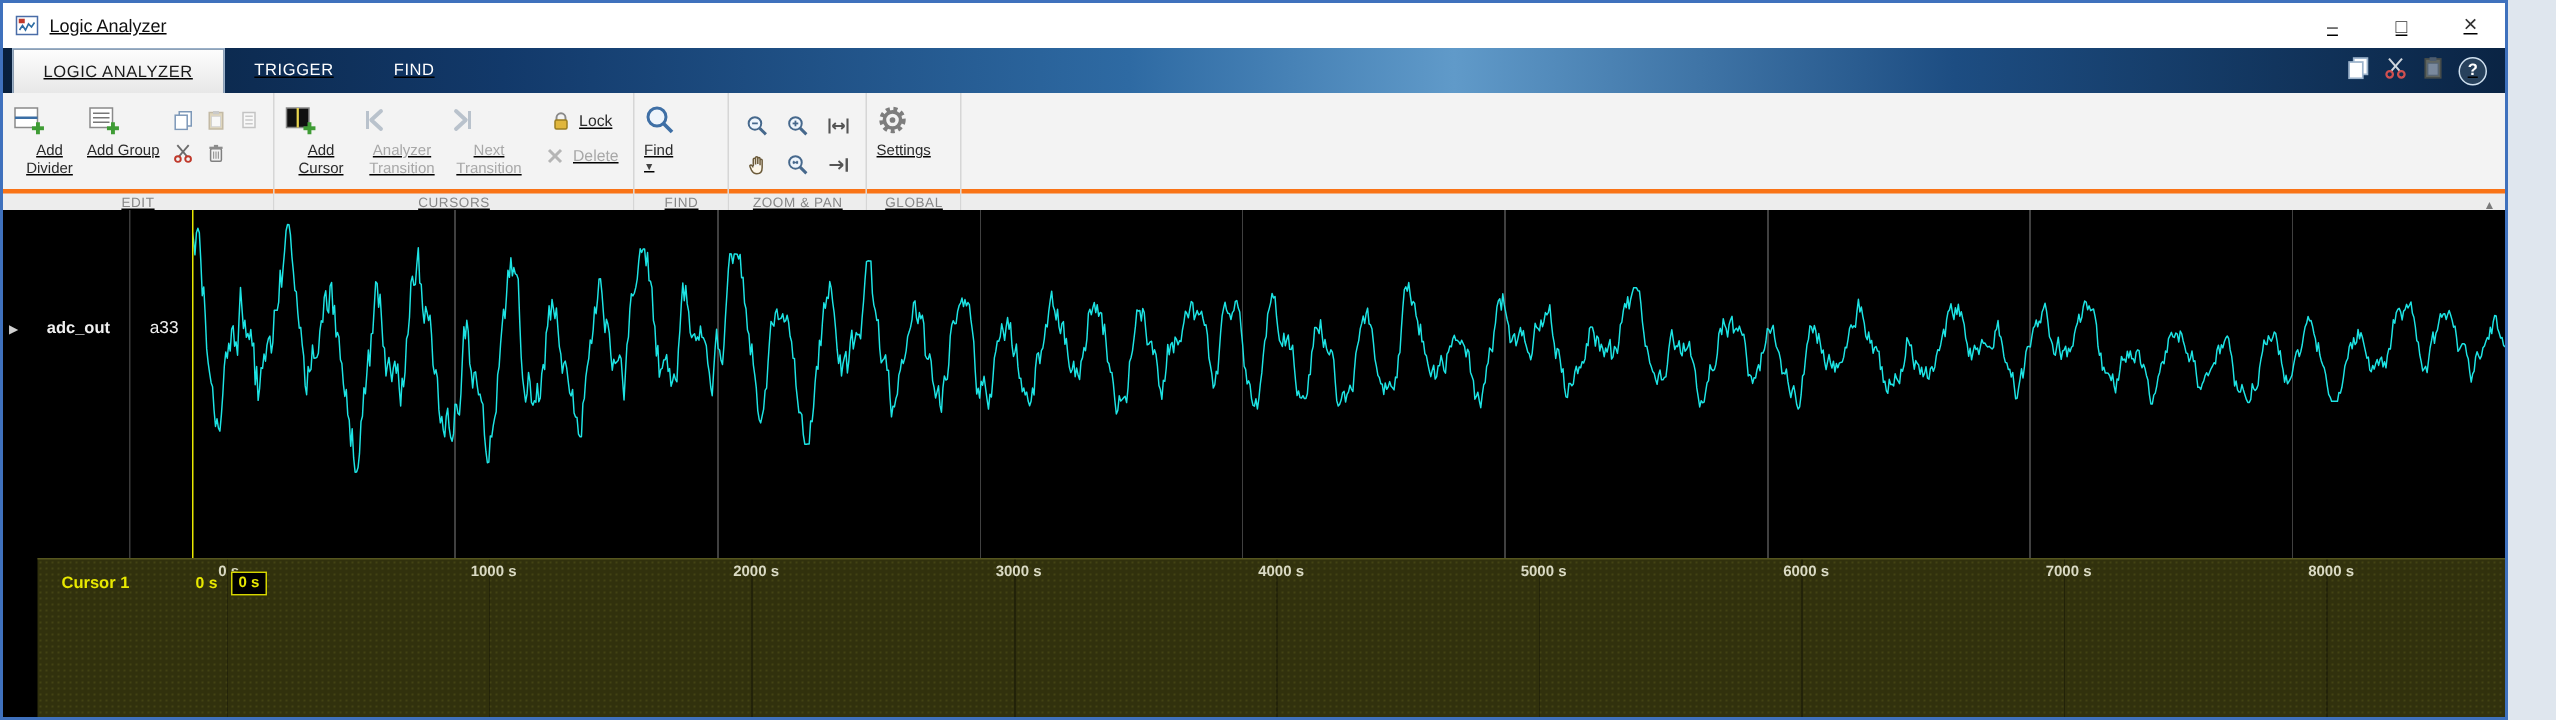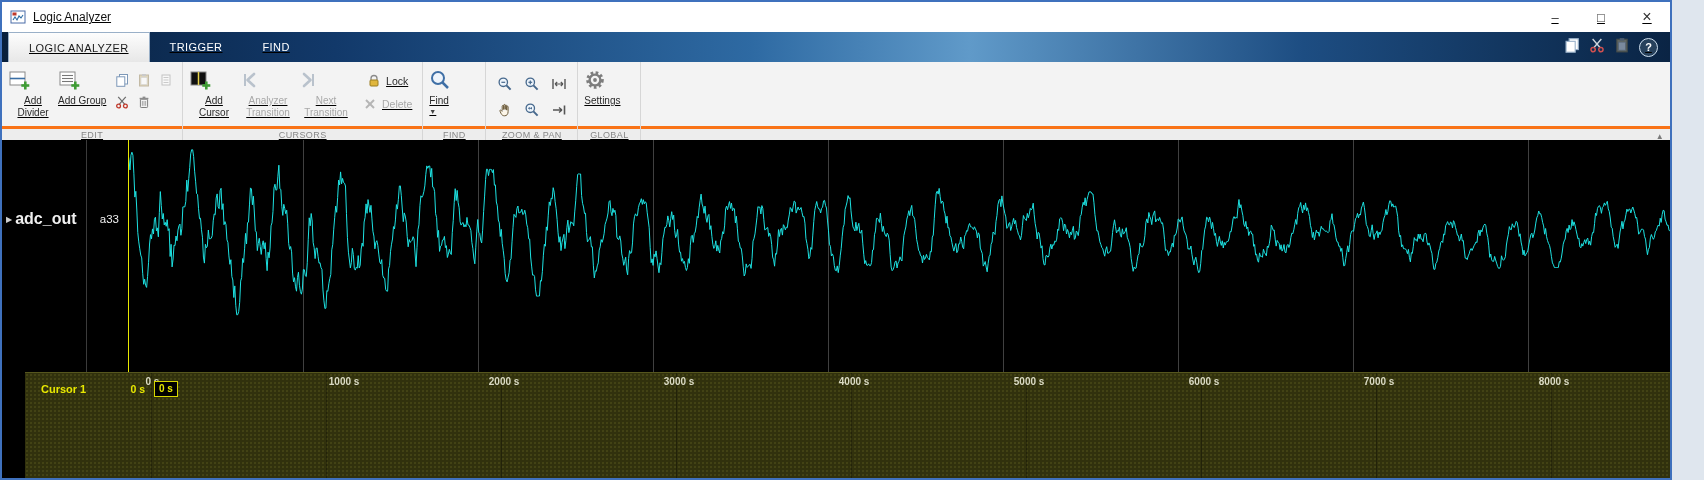--- a/index.html
+++ b/index.html
@@ -53,21 +53,21 @@
 
   .zoom-grid { display: grid; grid-template-columns: repeat(3, 25px); grid-auto-rows: 24px; gap: 2px; padding-top: 7px; }
   .zoom-btn { display: flex; align-items: center; justify-content: center; }
   .zoom-btn svg { width: 16px; height: 16px; }
 
   
   .wave-area { height: 232px; background: #000; display: flex; position: relative; }
   .signal-panel { width: 126px; flex: 0 0 126px; position: relative; }
   .signal-row { position: absolute; top: 70px; left: 0; right: 0; height: 18px; display: flex; align-items: center; }
   .expander { color: #d0d0d0; font-size: 8px; margin-left: 4px; }
-  .sig-name { color: #f0f0f0; font-size: 16px; font-weight: bold; margin-left: 3px; }
+  .sig-name { color: #f0f0f0; font-size: 11px; font-weight: bold; margin-left: 19px; }
   .sig-value { position: absolute; right: 9px; color: #f0f0f0; font-size: 11.5px; }
   .panel-divider { position: absolute; top: 0; bottom: 0; left: 84px; width: 1px; background: #3b3b3b; }
   .plot { flex: 1; position: relative; background-image: repeating-linear-gradient(to right, #404040 0 1px, transparent 1px 175px); }
   .plot svg { position: absolute; inset: 0; width: 100%; height: 100%; display: block; }
   .cursor-line { position: absolute; top: 0; bottom: 0; left: 0; width: 1px; background: #e8e800; }
 
   
   .axis-strip { height: 106px; position: relative; border-top: 1px solid #56561e;
     background-color: #31310d;
     background-image: radial-gradient(rgba(222,222,80,0.10) 1px, transparent 1px);
@@ -351,21 +351,21 @@
           <polyline points="0,13.5 1,19.7 2,29.9 3,15.2 4,12.2 5,15.2 6,33.8 7,57.1 8,51.3 9,70.0 10,92.6 11,101.9 12,108.8 13,115.1 14,117.9 15,133.3 16,144.3 17,139.2 18,145.4 19,147.4 20,136.4 21,122.3 22,104.0 23,94.6 24,98.8 25,88.9 26,94.0 27,79.3 28,77.2 29,90.8 30,87.9 31,96.8 32,72.7 33,51.6 34,65.6 35,79.0 36,73.5 37,84.9 38,82.3 39,86.3 40,79.7 41,90.6 42,88.7 43,116.5 44,104.3 45,126.9 46,119.0 47,105.1 48,105.6 49,96.0 50,100.8 51,90.1 52,85.8 53,84.1 54,95.3 55,88.5 56,66.9 57,66.8 58,66.9 59,61.4 60,40.1 61,51.4 62,38.6 63,27.4 64,13.8 65,9.7 66,9.8 67,16.6 68,31.2 69,41.2 70,53.6 71,54.5 72,68.7 73,78.8 74,78.2 75,89.7 76,97.2 77,117.1 78,123.1 79,104.3 80,107.8 81,106.2 82,90.0 83,98.8 84,98.7 85,98.2 86,95.5 87,80.8 88,73.9 89,74.8 90,58.1 91,53.9 92,66.6 93,68.6 94,50.7 95,48.3 96,69.5 97,63.7 98,84.7 99,81.6 100,84.6 101,99.8 102,102.4 103,115.9 104,124.3 105,119.7 106,136.6 107,140.0 108,157.5 109,145.9 110,165.3 111,174.8 112,174.7 113,171.7 114,162.3 115,141.1 116,137.5 117,118.5 118,122.5 119,108.8 120,93.4 121,104.0 122,82.6 123,82.2 124,64.9 125,47.9 126,49.0 127,64.8 128,56.2 129,73.0 130,90.7 131,92.1 132,110.6 133,103.5 134,98.3 135,106.6 136,114.4 137,105.2 138,100.8 139,108.8 140,102.6 141,118.5 142,130.7 143,112.2 144,117.8 145,108.1 146,85.8 147,82.8 148,71.5 149,48.1 150,44.2 151,50.2 152,49.7 153,36.2 154,25.2 155,48.7 156,49.5 157,66.4 158,75.4 159,64.3 160,68.5 161,73.7 162,70.2 163,83.2 164,103.4 165,109.3 166,106.5 167,111.8 168,133.1 169,141.9 170,137.7 171,146.8 172,151.2 173,137.5 174,132.2 175,145.3 176,151.5 177,154.2 178,149.1 179,129.5 180,129.7 181,135.7 182,136.6 183,122.7 184,99.3 185,77.8 186,85.8 187,73.5 188,81.0 189,102.6 190,107.5 191,118.6 192,108.4 193,107.9 194,116.4 195,123.2 196,122.7 197,127.6 198,129.5 199,149.9 200,160.8 201,168.5 202,168.1 203,150.6 204,151.3 205,143.8 206,138.4 207,134.5 208,109.8 209,104.4 210,89.2 211,77.3 212,66.1 213,72.3 214,57.5 215,40.1 216,44.9 217,31.9 218,43.9 219,38.4 220,42.5 221,43.2 222,46.0 223,73.6 224,97.7 225,112.2 226,120.0 227,128.0 228,122.6 229,108.3 230,114.4 231,128.3 232,130.1 233,127.2 234,128.2 235,115.6 236,127.9 237,125.3 238,109.1 239,103.0 240,106.3 241,82.0 242,77.5 243,63.9 244,73.3 245,59.6 246,66.1 247,72.4 248,65.3 249,78.9 250,91.3 251,96.1 252,108.8 253,102.4 254,100.7 255,105.4 256,114.1 257,122.0 258,123.9 259,119.6 260,135.3 261,138.0 262,138.3 263,149.4 264,151.1 265,151.2 266,128.9 267,125.6 268,111.3 269,104.2 270,99.0 271,86.6 272,89.0 273,79.9 274,64.6 275,69.1 276,59.4 277,46.0 278,45.9 279,55.7 280,69.0 281,81.7 282,72.9 283,76.0 284,82.1 285,96.5 286,106.8 287,99.5 288,102.3 289,101.4 290,100.3 291,96.7 292,99.0 293,113.0 294,126.7 295,107.6 296,89.7 297,84.8 298,65.7 299,55.8 300,57.3 301,55.5 302,51.6 303,45.9 304,34.3 305,25.9 306,28.3 307,26.0 308,26.0 309,37.1 310,28.4 311,47.1 312,47.5 313,51.7 314,73.7 315,77.6 316,97.3 317,90.4 318,111.4 319,106.2 320,105.5 321,100.0 322,99.8 323,96.4 324,107.6 325,105.7 326,117.5 327,114.2 328,109.3 329,112.9 330,114.5 331,92.7 332,80.5 333,62.3 334,48.7 335,60.5 336,50.4 337,62.6 338,67.7 339,81.7 340,85.1 341,83.4 342,82.5 343,87.0 344,84.6 345,86.8 346,77.4 347,84.8 348,85.2 349,87.5 350,90.5 351,102.4 352,108.3 353,118.0 354,123.8 355,107.2 356,91.9 357,79.5 358,92.3 359,93.3 360,100.2 361,103.0 362,90.2 363,71.6 364,56.1 365,39.6 366,29.2 367,29.3 368,35.6 369,29.4 370,29.4 371,29.5 372,32.6 373,29.6 374,45.2 375,44.9 376,62.0 377,65.8 378,80.0 379,82.8 380,96.5 381,89.3 382,103.3 383,110.3 384,118.6 385,133.7 386,139.8 387,141.9 388,137.2 389,132.7 390,120.3 391,118.8 392,101.8 393,87.3 394,74.3 395,76.0 396,77.4 397,68.5 398,66.0 399,73.0 400,72.6 401,72.0 402,69.2 403,74.6 404,73.8 405,70.2 406,74.9 407,84.2 408,87.7 409,98.8 410,99.0 411,117.0 412,126.1 413,135.1 414,134.9 415,136.4 416,149.8 417,156.1 418,156.1 419,156.0 420,156.0 421,140.6 422,141.1 423,131.4 424,115.2 425,104.3 426,106.2 427,86.9 428,90.4 429,75.2 430,61.9 431,65.5 432,58.1 433,58.9 434,47.7 435,52.1 436,61.5 437,68.6 438,79.5 439,92.8 440,102.3 441,96.7 442,110.6 443,102.5 444,98.1 445,94.3 446,108.6 447,100.4 448,87.6 449,80.1 450,92.6 451,87.1 452,81.7 453,83.2 454,82.9 455,85.8 456,71.9 457,60.8 458,46.3 459,34.4 460,33.9 461,34.0 462,34.0 463,55.5 464,63.4 465,67.0 466,73.6 467,73.2 468,92.4 469,101.9 470,100.2 471,99.1 472,96.6 473,106.9 474,106.8 475,125.2 476,137.9 477,130.8 478,131.3 479,125.9 480,122.9 481,110.1 482,106.7 483,99.6 484,102.3 485,98.9 486,93.7 487,84.3 488,81.4 489,78.1 490,72.9 491,61.8 492,60.6 493,71.7 494,75.7 495,68.4 496,72.5 497,70.2 498,75.7 499,97.0 500,99.0 501,99.5 502,95.9 503,101.0 504,113.9 505,118.2 506,125.3 507,121.4 508,117.2 509,130.1 510,134.8 511,118.6 512,110.6 513,113.4 514,112.7 515,102.9 516,83.9 517,76.7 518,73.8 519,75.8 520,75.6 521,67.7 522,63.8 523,62.0 524,58.7 525,64.4 526,59.7 527,63.9 528,61.7 529,63.1 530,72.8 531,80.0 532,87.7 533,107.3 534,122.7 535,118.9 536,125.4 537,114.2 538,116.8 539,110.9 540,118.5 541,126.0 542,132.7 543,122.8 544,124.7 545,112.7 546,98.6 547,94.1 548,87.4 549,87.5 550,84.5 551,75.9 552,80.6 553,86.9 554,78.3 555,71.7 556,79.5 557,75.1 558,90.3 559,97.6 560,94.8 561,89.4 562,104.1 563,112.2 564,112.1 565,121.2 566,118.6 567,123.3 568,121.4 569,127.4 570,130.5 571,127.5 572,118.7 573,123.3 574,105.2 575,96.2 576,95.2 577,102.4 578,93.7 579,92.0 580,85.9 581,76.4 582,77.9 583,67.8 584,60.4 585,54.1 586,64.0 587,67.0 588,73.3 589,66.1 590,77.9 591,82.4 592,75.8 593,74.4 594,89.5 595,85.7 596,96.4 597,104.5 598,108.4 599,106.3 600,100.8 601,111.1 602,105.4 603,110.0 604,113.0 605,100.9 606,98.4 607,91.7 608,93.8 609,85.9 610,68.8 611,66.1 612,69.8 613,65.2 614,61.6 615,68.4 616,63.1 617,70.9 618,68.3 619,68.8 620,83.0 621,76.2 622,88.2 623,101.1 624,102.5 625,108.1 626,108.3 627,115.9 628,126.8 629,136.0 630,133.6 631,123.9 632,127.4 633,126.3 634,125.1 635,124.2 636,128.4 637,118.3 638,101.2 639,98.5 640,93.9 641,85.9 642,77.6 643,66.6 644,67.4 645,67.0 646,74.0 647,65.6 648,68.4 649,79.5 650,89.9 651,89.5 652,87.9 653,87.5 654,96.4 655,93.1 656,96.3 657,104.4 658,117.0 659,119.7 660,126.2 661,113.5 662,114.2 663,105.0 664,89.6 665,96.5 666,89.6 667,88.3 668,95.1 669,84.7 670,86.3 671,89.8 672,87.1 673,87.7 674,80.0 675,74.9 676,67.5 677,69.0 678,71.9 679,66.2 680,61.0 681,61.9 682,73.1 683,70.0 684,67.0 685,69.8 686,69.4 687,67.5 688,72.5 689,76.9 690,76.5 691,83.2 692,98.5 693,103.5 694,109.3 695,118.7 696,116.5 697,107.5 698,109.3 699,95.1 700,81.5 701,70.6 702,65.6 703,61.5 704,66.7 705,68.9 706,69.1 707,73.0 708,68.4 709,67.1 710,60.9 711,60.4 712,65.4 713,68.0 714,80.1 715,90.2 716,104.3 717,106.3 718,116.0 719,113.9 720,116.5 721,125.7 722,130.3 723,130.8 724,125.9 725,132.6 726,125.7 727,115.9 728,108.6 729,96.8 730,87.3 731,84.4 732,69.3 733,65.9 734,61.9 735,55.6 736,58.6 737,57.7 738,70.8 739,79.8 740,86.9 741,88.8 742,91.0 743,82.2 744,90.5 745,86.3 746,83.3 747,92.9 748,93.0 749,90.2 750,103.2 751,114.2 752,123.7 753,120.6 754,125.1 755,125.4 756,123.8 757,125.7 758,125.6 759,122.5 760,110.0 761,109.7 762,94.7 763,90.9 764,78.4 765,78.4 766,79.6 767,82.4 768,73.2 769,83.3 770,91.5 771,86.3 772,92.1 773,95.1 774,96.6 775,93.1 776,94.8 777,100.1 778,114.7 779,127.1 780,130.7 781,129.5 782,126.7 783,121.8 784,120.9 785,128.0 786,123.0 787,121.3 788,116.8 789,119.4 790,121.0 791,106.9 792,95.6 793,90.9 794,86.9 795,79.1 796,75.6 797,70.7 798,75.6 799,69.0 800,65.4 801,75.9 802,76.6 803,79.4 804,88.7 805,99.4 806,104.2 807,110.3 808,111.8 809,115.8 810,116.2 811,123.0 812,115.3 813,119.5 814,118.0 815,114.4 816,117.5 817,118.5 818,119.9 819,111.4 820,111.8 821,97.1 822,95.0 823,78.8 824,64.8 825,53.0 826,51.2 827,54.1 828,48.4 829,56.6 830,63.4 831,61.0 832,62.1 833,70.6 834,73.9 835,83.2 836,76.2 837,87.9 838,87.7 839,95.9 840,97.1 841,102.5 842,107.2 843,111.1 844,106.8 845,103.5 846,112.7 847,111.1 848,103.8 849,103.8 850,97.0 851,101.3 852,107.1 853,108.8 854,96.1 855,94.5 856,90.6 857,91.2 858,85.8 859,83.5 860,86.8 861,86.8 862,87.8 863,89.5 864,86.8 865,89.0 866,91.1 867,97.9 868,92.8 869,94.7 870,108.1 871,110.9 872,113.6 873,126.1 874,124.3 875,121.5 876,127.0 877,131.8 878,123.3 879,116.5 880,115.0 881,104.3 882,102.0 883,92.0 884,93.1 885,94.5 886,81.6 887,75.5 888,64.6 889,60.5 890,59.2 891,66.7 892,55.9 893,63.1 894,68.3 895,73.3 896,76.9 897,88.4 898,87.5 899,84.0 900,82.5 901,90.5 902,86.9 903,82.4 904,78.4 905,83.9 906,80.4 907,87.5 908,90.8 909,94.7 910,95.9 911,99.9 912,95.5 913,85.3 914,75.5 915,78.3 916,79.1 917,80.6 918,73.4 919,77.8 920,74.3 921,68.4 922,69.9 923,68.3 924,63.2 925,74.8 926,83.6 927,88.9 928,99.0 929,92.4 930,93.1 931,99.8 932,108.1 933,105.8 934,118.6 935,124.6 936,125.0 937,115.7 938,115.6 939,117.2 940,116.0 941,108.0 942,104.2 943,109.0 944,104.6 945,105.2 946,101.1 947,102.0 948,99.1 949,89.1 950,90.4 951,78.8 952,77.9 953,78.2 954,82.2 955,90.7 956,84.0 957,85.3 958,94.0 959,89.5 960,92.4 961,97.8 962,92.0 963,94.7 964,90.2 965,86.3 966,99.4 967,97.9 968,91.0 969,92.3 970,95.6 971,88.3 972,76.4 973,74.7 974,67.2 975,62.3 976,65.1 977,57.8 978,65.9 979,59.5 980,55.5 981,51.9 982,51.9 983,51.9 984,53.8 985,54.0 986,62.8 987,74.5 988,82.2 989,90.9 990,90.8 991,95.8 992,101.8 993,104.3 994,107.6 995,108.8 996,113.0 997,116.2 998,109.9 999,106.7 1000,113.2 1001,113.2 1002,111.6 1003,111.2 1004,103.1 1005,92.5 1006,85.3 1007,79.8 1008,86.5 1009,93.0 1010,90.6 1011,91.1 1012,87.2 1013,95.3 1014,97.2 1015,88.8 1016,94.1 1017,93.0 1018,91.1 1019,87.7 1020,97.3 1021,99.9 1022,102.8 1023,107.5 1024,118.6 1025,124.7 1026,131.3 1027,127.1 1028,128.5 1029,128.1 1030,121.4 1031,115.3 1032,113.8 1033,103.2 1034,106.1 1035,107.1 1036,106.4 1037,102.8 1038,95.7 1039,82.5 1040,78.9 1041,83.0 1042,72.5 1043,76.7 1044,79.0 1045,84.6 1046,76.3 1047,73.2 1048,70.9 1049,82.0 1050,79.8 1051,78.8 1052,80.7 1053,77.4 1054,80.7 1055,83.5 1056,82.8 1057,89.1 1058,99.3 1059,110.6 1060,109.8 1061,110.8 1062,115.6 1063,111.8 1064,112.0 1065,106.5 1066,103.1 1067,107.1 1068,95.3 1069,95.4 1070,93.1 1071,88.0 1072,79.0 1073,79.7 1074,82.2 1075,79.2 1076,76.9 1077,85.2 1078,90.8 1079,93.0 1080,95.1 1081,99.8 1082,109.2 1083,108.6 1084,109.3 1085,106.0 1086,114.3 1087,120.0 1088,125.0 1089,120.0 1090,117.2 1091,122.8 1092,129.7 1093,132.7 1094,131.2 1095,123.3 1096,110.6 1097,109.4 1098,99.0 1099,89.8 1100,86.1 1101,77.2 1102,77.9 1103,81.9 1104,77.0 1105,80.7 1106,88.8 1107,82.4 1108,88.6 1109,95.4 1110,93.3 1111,101.3 1112,106.4 1113,101.2 1114,96.4 1115,102.0 1116,105.4 1117,100.8 1118,108.0 1119,102.4 1120,105.1 1121,102.1 1122,101.6 1123,101.4 1124,98.1 1125,91.5 1126,91.8 1127,85.9 1128,78.8 1129,76.6 1130,78.6 1131,77.2 1132,78.2 1133,67.8 1134,59.5 1135,68.0 1136,64.7 1137,70.9 1138,75.6 1139,84.1 1140,86.5 1141,81.4 1142,88.7 1143,87.0 1144,95.5 1145,91.8 1146,91.0 1147,94.0 1148,94.1 1149,106.3 1150,104.5 1151,114.9 1152,114.1 1153,120.5 1154,122.2 1155,112.9 1156,116.3 1157,116.2 1158,117.3 1159,109.2 1160,112.3 1161,114.0 1162,115.8 1163,106.2 1164,107.5 1165,103.7 1166,97.2 1167,85.1 1168,87.3 1169,90.3 1170,90.0 1171,99.1 1172,106.1 1173,100.4 1174,102.2 1175,103.4 1176,109.5 1177,104.8 1178,111.1 1179,108.9 1180,104.5 1181,112.1 1182,112.8 1183,105.8 1184,104.4 1185,107.5 1186,104.6 1187,97.3 1188,93.1 1189,93.7 1190,89.8 1191,84.3 1192,79.5 1193,84.4 1194,73.3 1195,67.8 1196,66.5 1197,62.5 1198,68.7 1199,73.0 1200,65.1 1201,69.6 1202,62.9 1203,70.8 1204,67.8 1205,72.5 1206,76.4 1207,85.4 1208,89.3 1209,97.5 1210,92.2 1211,99.9 1212,94.8 1213,90.1 1214,93.0 1215,92.0 1216,96.3 1217,91.1 1218,86.3 1219,88.8 1220,88.6 1221,90.3 1222,91.3 1223,90.9 1224,91.8 1225,92.7 1226,91.5 1227,80.8 1228,79.4 1229,73.7 1230,83.7 1231,84.9 1232,90.2 1233,97.6 1234,101.6 1235,102.0 1236,106.3 1237,106.2 1238,111.4 1239,108.3 1240,117.3 1241,125.9 1242,125.5 1243,118.6 1244,112.7 1245,105.8 1246,112.0 1247,104.3 1248,94.5 1249,91.2 1250,90.9 1251,91.3 1252,84.6 1253,78.7 1254,77.4 1255,73.3 1256,77.9 1257,74.1 1258,75.1 1259,68.0 1260,65.5 1261,62.1 1262,67.3 1263,75.1 1264,84.5 1265,86.5 1266,89.3 1267,96.0 1268,96.8 1269,90.7 1270,84.8 1271,93.8 1272,99.5 1273,94.0 1274,93.4 1275,90.8 1276,97.8 1277,92.1 1278,94.5 1279,91.5 1280,90.6 1281,82.6 1282,78.1 1283,75.5 1284,69.5 1285,74.8 1286,71.7 1287,64.5 1288,60.7 1289,61.4 1290,66.5 1291,63.9 1292,67.1 1293,66.5 1294,66.0 1295,70.8 1296,76.5 1297,90.8 1298,96.8 1299,95.4 1300,106.8 1301,104.8 1302,108.7 1303,108.7 1304,108.9 1305,110.5 1306,113.7 1307,109.4 1308,117.3 1309,121.9 1310,112.6 1311,113.4 1312,106.3 1313,97.6 1314,100.1 1315,99.4 1316,101.4 1317,94.1 1318,98.6 1319,94.0 1320,99.1 1321,99.2 1322,101.8 1323,94.7 1324,93.2 1325,93.7 1326,102.1 1327,105.2 1328,102.9 1329,105.6 1330,110.3 1331,113.4 1332,122.9 1333,129.3 1334,129.3 1335,123.4 1336,122.1 1337,117.5 1338,111.0 1339,108.3 1340,102.5 1341,101.1 1342,102.5 1343,94.0 1344,94.9 1345,85.7 1346,83.8 1347,81.6 1348,84.5 1349,84.9 1350,82.0 1351,82.8 1352,88.0 1353,80.7 1354,82.5 1355,87.3 1356,90.7 1357,95.3 1358,95.6 1359,101.1 1360,98.8 1361,94.0 1362,101.0 1363,100.5 1364,109.9 1365,118.2 1366,118.1 1367,119.6 1368,115.9 1369,113.9 1370,110.2 1371,108.5 1372,110.5 1373,108.1 1374,105.7 1375,104.0 1376,101.8 1377,102.6 1378,93.3 1379,90.1 1380,95.8 1381,89.9 1382,91.9 1383,87.8 1384,85.3 1385,84.0 1386,85.7 1387,93.3 1388,97.4 1389,105.8 1390,117.3 1391,114.0 1392,119.9 1393,121.4 1394,121.3 1395,116.4 1396,120.0 1397,123.1 1398,126.3 1399,128.3 1400,128.3 1401,126.3 1402,115.8 1403,119.1 1404,120.3 1405,119.1 1406,116.7 1407,105.0 1408,99.0 1409,94.4 1410,86.6 1411,89.4 1412,89.7 1413,83.8 1414,86.2 1415,87.5 1416,84.9 1417,81.3 1418,82.4 1419,88.1 1420,96.4 1421,93.8 1422,102.1 1423,106.7 1424,114.8 1425,110.2 1426,115.9 1427,114.2 1428,112.5 1429,110.2 1430,104.1 1431,98.9 1432,94.6 1433,93.2 1434,97.7 1435,94.5 1436,90.0 1437,83.1 1438,77.8 1439,75.6 1440,71.0 1441,73.8 1442,73.7 1443,77.3 1444,82.5 1445,85.9 1446,94.2 1447,88.5 1448,96.7 1449,100.6 1450,103.4 1451,105.3 1452,109.8 1453,116.7 1454,122.9 1455,124.7 1456,127.5 1457,127.5 1458,127.5 1459,127.5 1460,127.5 1461,121.6 1462,122.1 1463,118.2 1464,112.0 1465,104.2 1466,100.9 1467,99.0 1468,91.1 1469,88.4 1470,92.5 1471,85.1 1472,89.7 1473,88.2 1474,79.6 1475,85.8 1476,81.8 1477,85.0 1478,89.6 1479,94.1 1480,98.8 1481,98.1 1482,106.7 1483,107.8 1484,103.6 1485,106.1 1486,102.4 1487,99.7 1488,103.6 1489,99.5 1490,98.1 1491,104.6 1492,101.2 1493,105.2 1494,96.6 1495,92.4 1496,92.7 1497,83.6 1498,73.1 1499,75.5 1500,68.4 1501,66.3 1502,65.6 1503,67.9 1504,73.3 1505,67.4 1506,66.4 1507,62.9 1508,65.3 1509,63.5 1510,61.3 1511,68.9 1512,71.5 1513,78.0 1514,87.2 1515,88.2 1516,96.5 1517,101.3 1518,107.3 1519,105.8 1520,104.2 1521,108.4 1522,100.0 1523,92.0 1524,87.1 1525,81.3 1526,88.9 1527,82.1 1528,80.1 1529,74.6 1530,69.1 1531,71.5 1532,69.3 1533,69.1 1534,73.0 1535,69.6 1536,67.0 1537,70.0 1538,73.4 1539,78.1 1540,77.4 1541,84.8 1542,94.2 1543,92.9 1544,90.9 1545,89.1 1546,89.1 1547,90.1 1548,96.5 1549,99.1 1550,108.0 1551,114.7 1552,109.3 1553,107.4 1554,97.9 1555,94.5 1556,97.2 1557,99.3 1558,97.3 1559,91.8 1560,90.6 1561,87.5 1562,85.0 1563,86.1 1564,78.2 1565,82.4 1566,74.5 1567,70.3 1568,70.7 1569,79.1 1570,81.8 1571,85.3 1572,85.0 1573,90.1 1574,91.3" fill="none" stroke="#1de4e4" stroke-width="1" stroke-linejoin="round"></polyline>
         </svg>
       <div class="cursor-line"></div>
     </div>
   </div>
 
   <div class="axis-strip">
     <div class="axis-grid"></div>
     <div id="tick-row">
         <span class="tick" style="left: 126px;">0 s</span>
-        <span class="tick" style="left: 316px;">1000 s</span>
+        <span class="tick" style="left: 301px;">1000 s</span>
         <span class="tick" style="left: 476px;">2000 s</span>
         <span class="tick" style="left: 651px;">3000 s</span>
         <span class="tick" style="left: 826px;">4000 s</span>
         <span class="tick" style="left: 1001px;">5000 s</span>
         <span class="tick" style="left: 1176px;">6000 s</span>
         <span class="tick" style="left: 1351px;">7000 s</span>
         <span class="tick" style="left: 1526px;">8000 s</span>
       </div>
     <div class="cursor-row">
       <span class="cursor-label">Cursor 1</span>

